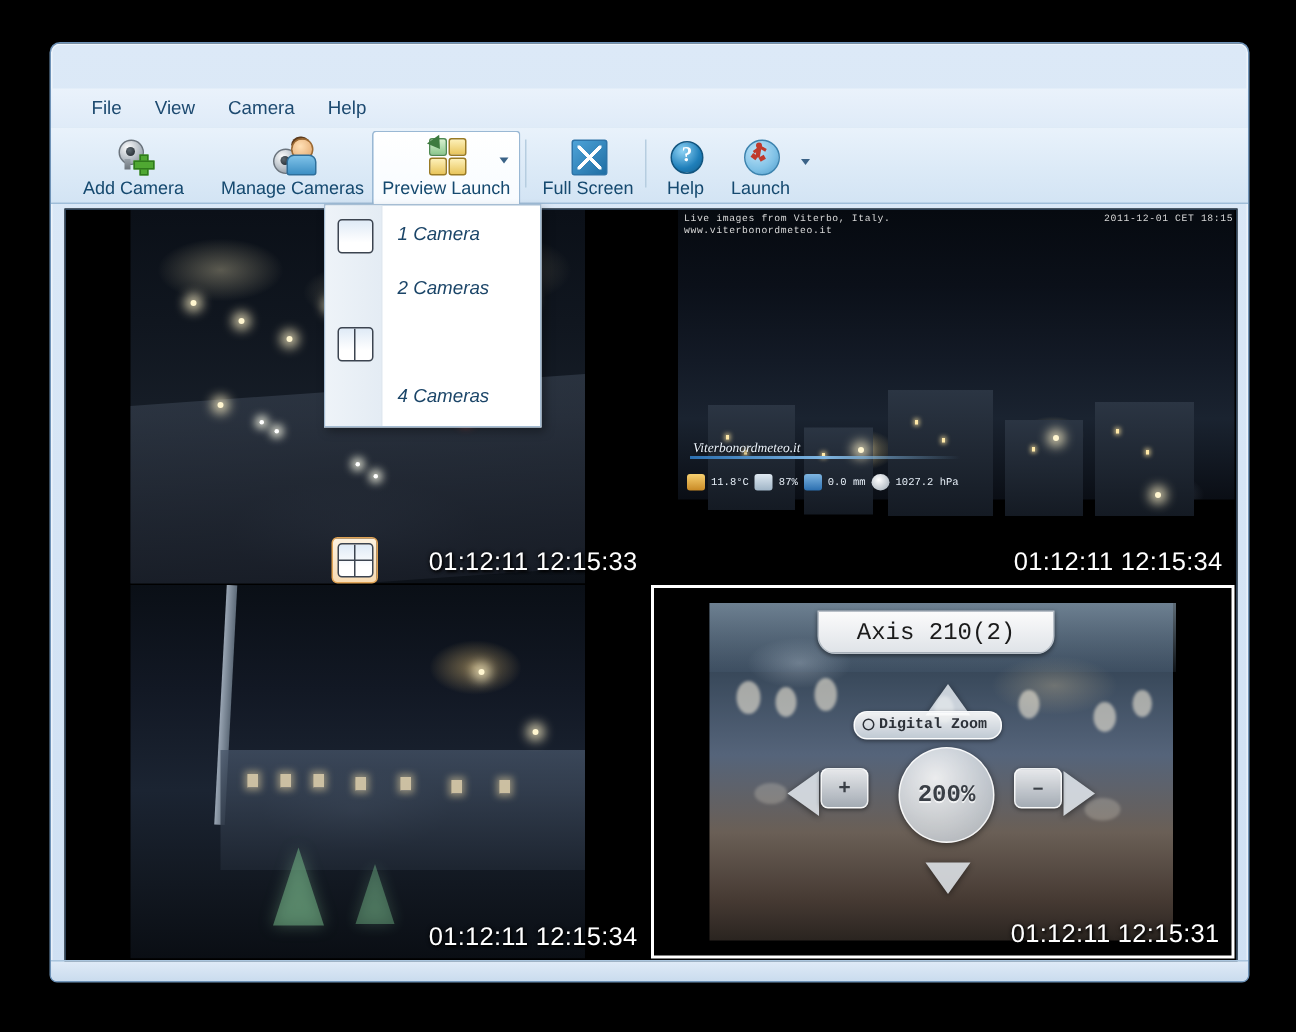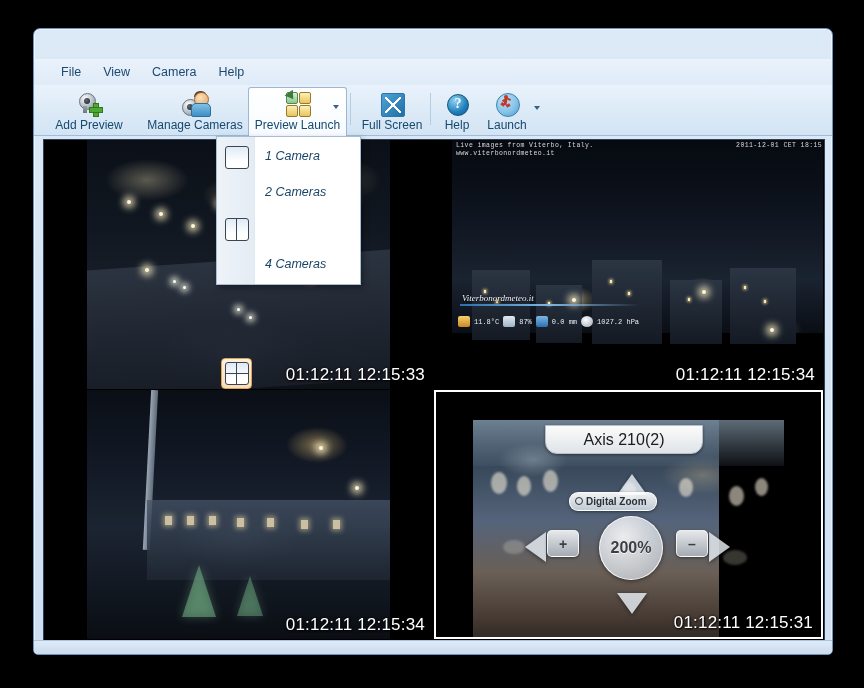--- a/index.html
+++ b/index.html
@@ -233,25 +233,26 @@
   .xmas{position:absolute;left:95px;top:175px;width:0;height:0;
     border-left:17px solid transparent;border-right:17px solid transparent;
     border-bottom:52px solid rgba(120,190,140,.5);
     filter:drop-shadow(0 0 5px rgba(180,255,200,.5));}
   .xmas2{position:absolute;left:150px;top:186px;width:0;height:0;
     border-left:13px solid transparent;border-right:13px solid transparent;
     border-bottom:40px solid rgba(120,190,140,.42);
     filter:drop-shadow(0 0 5px rgba(180,255,200,.45));}
 
   
-  .br-img{left:37px;top:28px;width:246px;height:225px;
+  .br-img{left:37px;top:10px;width:309px;height:225px;
     background:
       radial-gradient(ellipse 50px 24px at 60px 40px, rgba(235,245,255,.30), transparent 70%),
       radial-gradient(ellipse 60px 28px at 230px 55px, rgba(255,225,170,.26), transparent 70%),
       linear-gradient(to bottom,#24303e 0%,#3a4a5c 22%,#55647a 45%,#6a5f56 68%,#463a33 88%,#2a2420 100%);
+    font-family: Liberation Mono, monospace;
   }
   .br-top{position:absolute;left:0;top:0;width:311px;height:46px;
     background:linear-gradient(to bottom,rgba(170,195,215,.55),rgba(90,115,140,.15));}
   .br-blob{position:absolute;border-radius:50%;background:rgba(255,245,225,.55);filter:blur(1px);}
   .axis-label{
     position:absolute;left:72px;top:5px;width:156px;height:27px;
     background:linear-gradient(to bottom,#fbfbfb,#dfe3e8);
     border:1px solid #b9c0c8;border-radius:0 0 12px 12px;
     display:flex;align-items:center;justify-content:center;
     font-size:16px;color:#1b1b1b;box-shadow:0 1px 3px rgba(0,0,0,.45);
@@ -304,21 +305,21 @@
       </div>
 
       <div class="toolbar">
 
         <div class="tb-item" style="left:10px;width:88px;">
           <div class="tb-ico">
             <span class="cam-dome"></span>
               <span class="cam-stand"></span>
               <span class="plus-g"></span>
           </div>
-          <div class="lbl">Add Preview</div>
+          <div class="lbl">Add Camera</div>
         </div>
 
         <div class="tb-item" style="left:108px;width:104px;">
           <div class="tb-ico">
             <span class="cam-dome" style="left:0;top:8px;"></span>
             <span class="hair"></span>
               <span class="person"></span>
               <span class="person-body"></span>
           </div>
           <div class="lbl">Manage Cameras</div>

